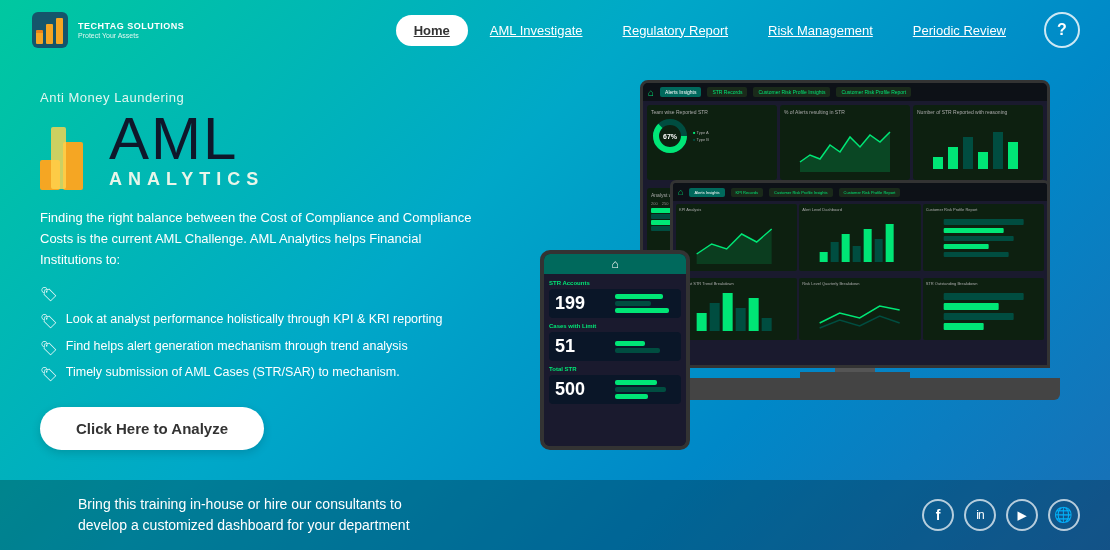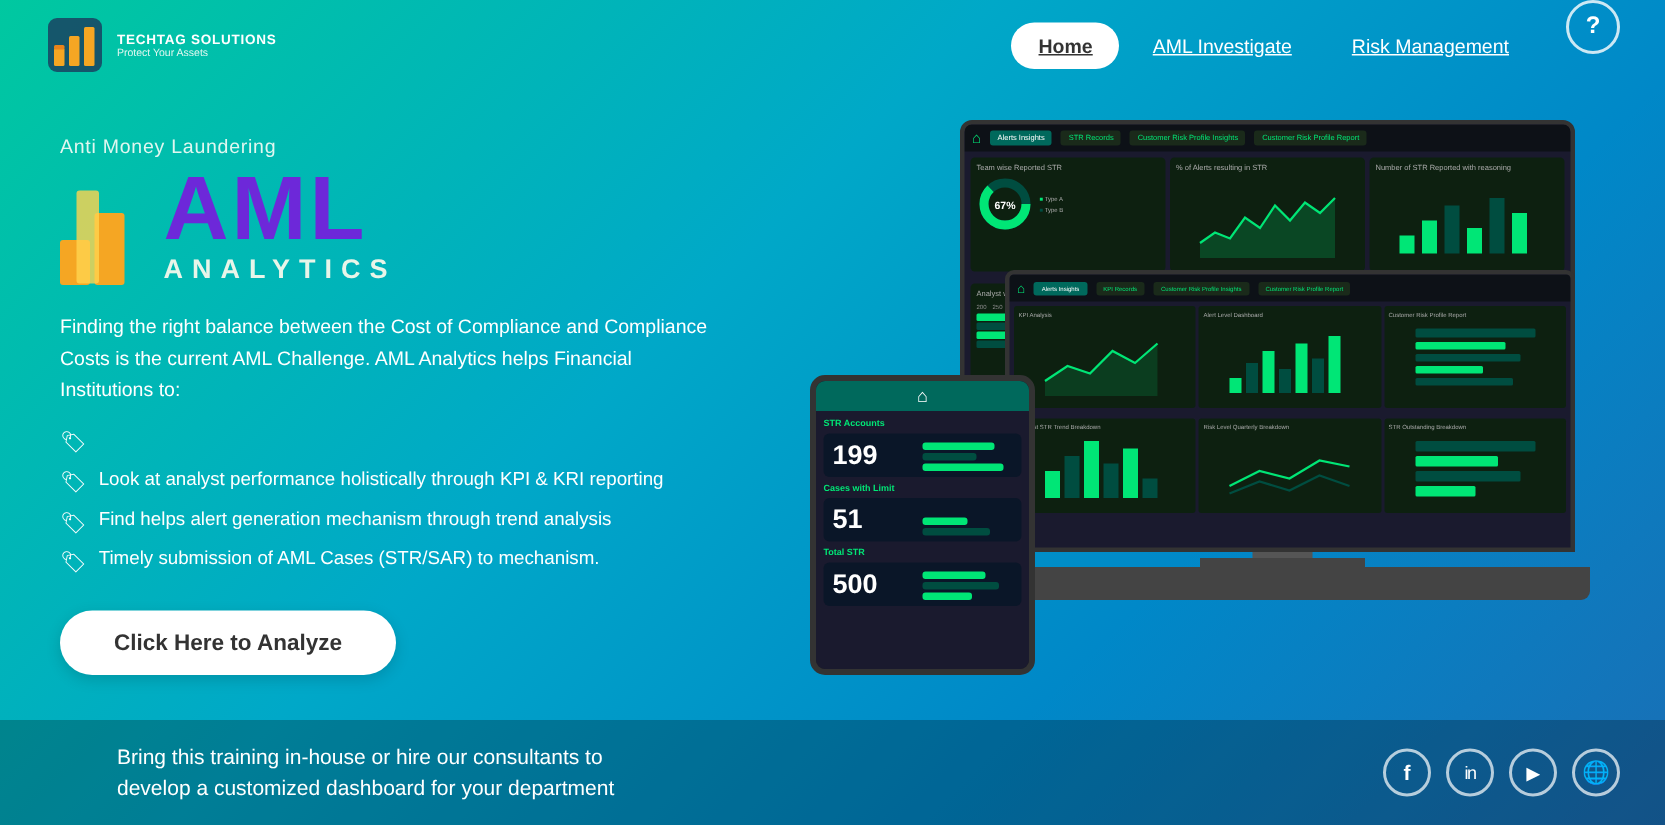--- a/index.html
+++ b/index.html
@@ -17,20 +17,21 @@
       inset: 0;
       background: linear-gradient(135deg, #00c8a0 0%, #00a8c8 40%, #0088c8 70%, #1a6eb5 100%);
       z-index: 0;
     }
 
     
     .navbar {
       position: relative;
       z-index: 10;
       display: flex;
+      align-items: center;
       padding: 0 30px;
       height: 60px;
       background: transparent;
     }
 
     .logo-area {
       display: flex;
       align-items: center;
       gap: 8px;
     }
@@ -126,22 +127,22 @@
     }
 
     .brand-icon {
       display: flex;
       flex-direction: column;
       gap: 3px;
     }
 
     .aml-title {
       font-size: 60px;
-      font-weight: 700;
-      color: #6d28d9;
+      font-weight: 400;
+      color: #0f172a;
       line-height: 1;
       letter-spacing: 2px;
     }
 
     .analytics-title {
       font-size: 18px;
       font-weight: 700;
       color: #e8f5e9;
       letter-spacing: 6px;
       margin-bottom: 14px;
@@ -282,21 +283,21 @@
     .tablet-body {
       padding: 6px 5px;
     }
 
     .stat-box {
       background: #0a1628;
       border-radius: 4px;
       padding: 4px 6px;
       margin-bottom: 5px;
       display: flex;
-      align-items: flex-end;
+      align-items: center;
       justify-content: space-between;
     }
 
     .stat-num {
       font-size: 18px;
       font-weight: bold;
       color: #fff;
     }
 
     .stat-bars {
@@ -394,21 +395,23 @@
     </svg>
     <div>
       <div class="logo-text">TECHTAG SOLUTIONS</div>
       <div class="logo-tagline">Protect Your Assets</div>
     </div>
   </div>
 
   <div class="nav-links">
     <div class="nav-item active">Home</div>
     <div class="nav-item">AML Investigate</div>
+    <div class="nav-item">Regulatory Report</div>
     <div class="nav-item">Risk Management</div>
+    <div class="nav-item">Periodic Review</div>
   </div>
 
   <div class="help-btn">?</div>
 </nav>
 
 <div class="main-content">
 
   <div class="left-panel">
     <div class="subtitle">Anti Money Laundering</div>
 

